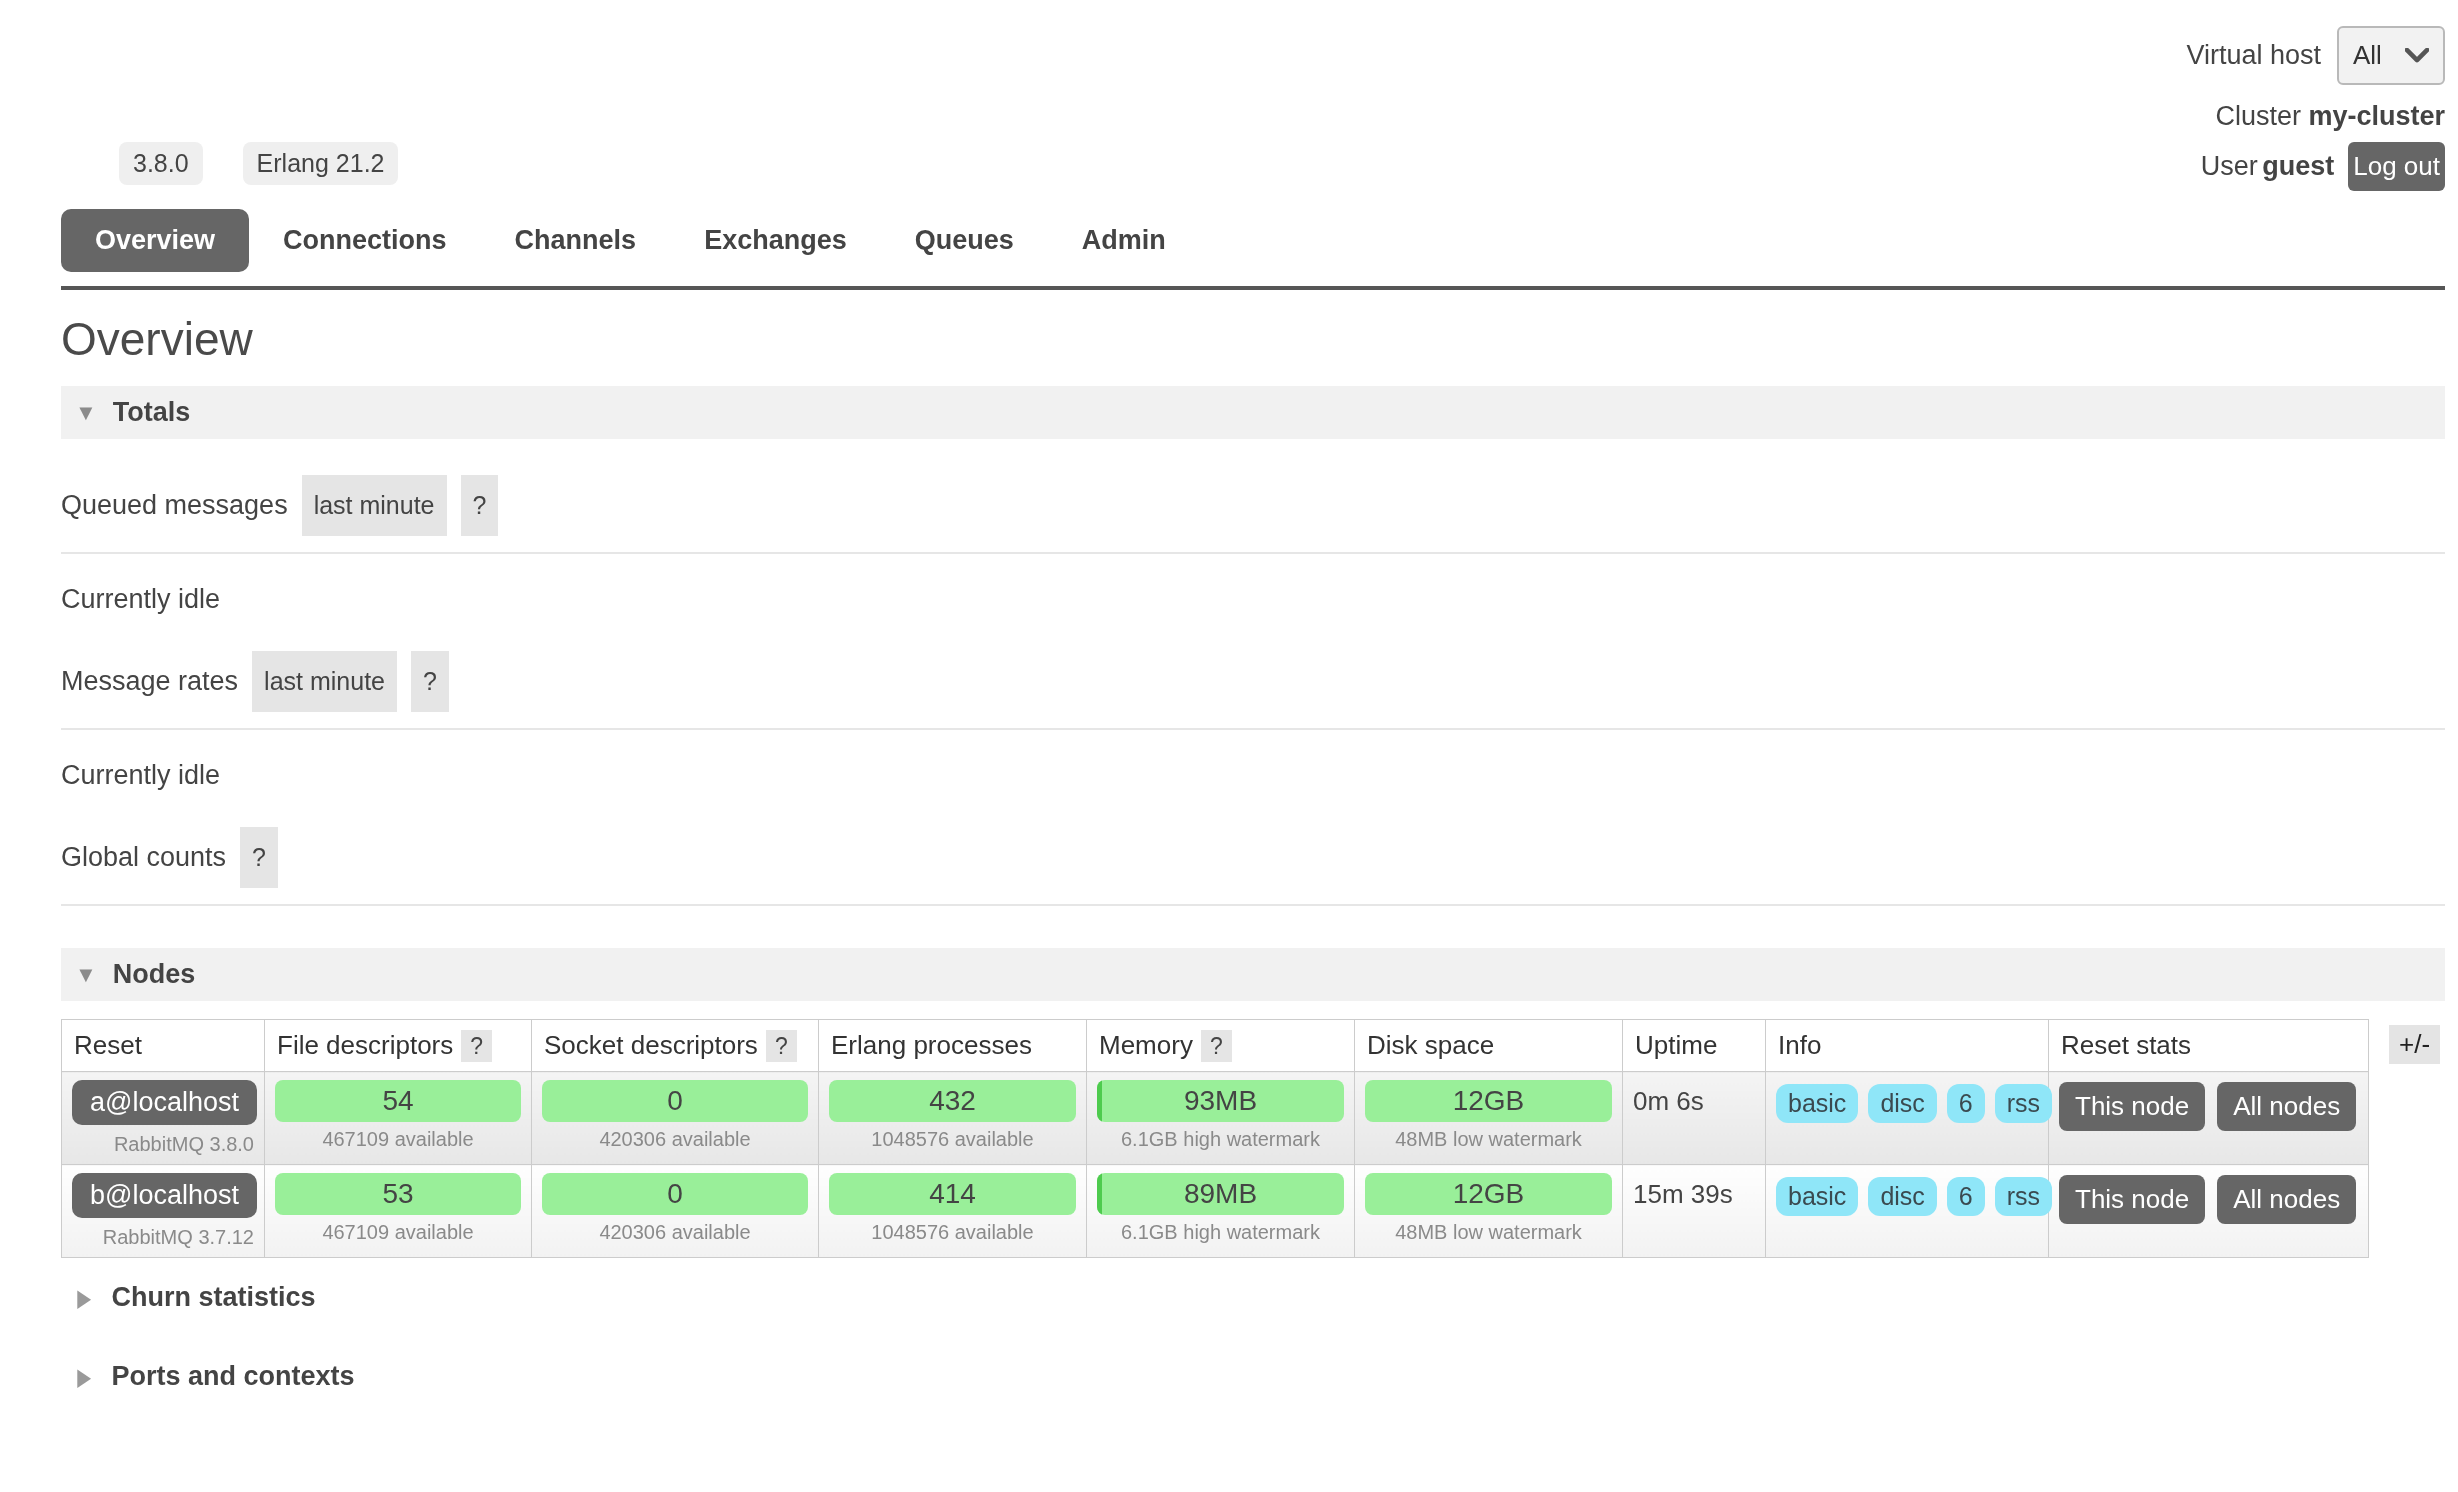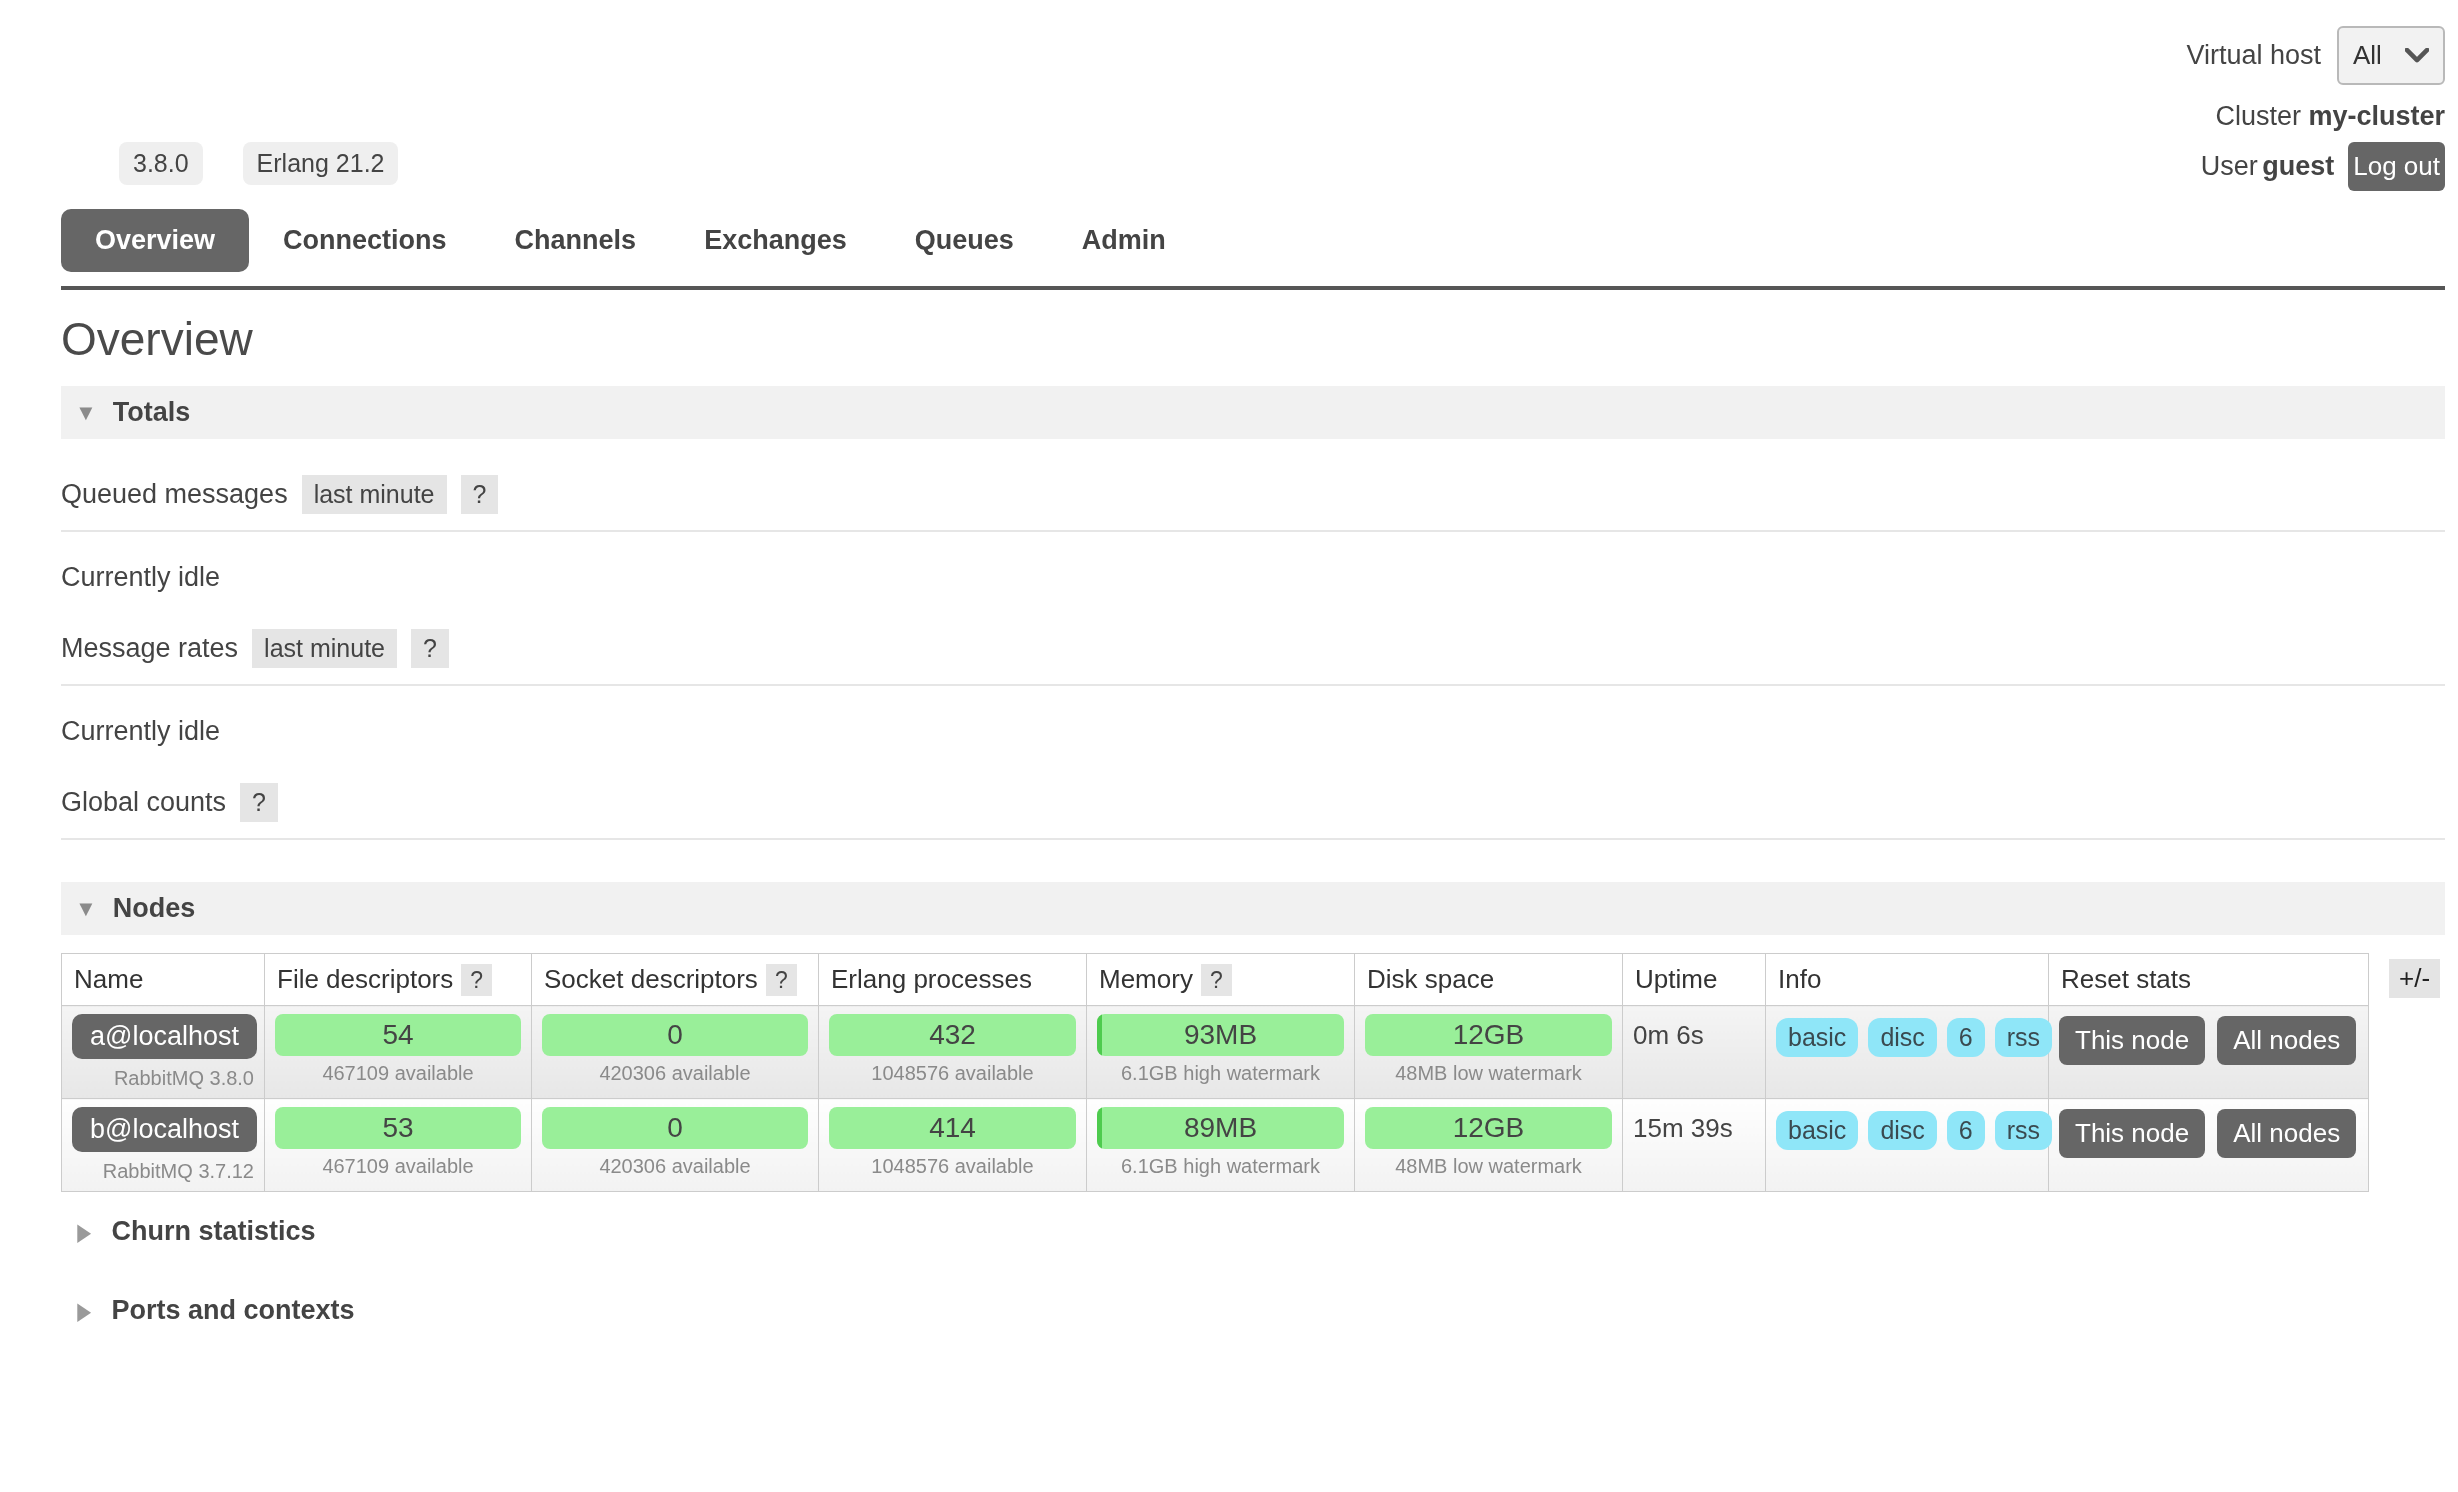--- a/index.html
+++ b/index.html
@@ -45,21 +45,21 @@
 
   
   h1 { font-size:46px; font-weight:400; color:#4a4a4a; margin:22px 0 20px 0; }
 
   .section-bar { background:#f1f1f1; padding:11px 14px; display:flex; align-items:center; gap:16px; cursor:pointer; }
   .section-bar .tri { color:#8b8b8b; font-size:22px; }
   .section-title { font-size:27px; font-weight:bold; color:#444; }
 
   .labelrow { display:flex; align-items:center; gap:14px; padding:14px 0 16px 0; border-bottom:2px solid #e6e6e6; margin-top:22px; }
   .labelrow .lbl { font-size:27px; color:#444; }
-  .chipgray { background:#e5e5e5; padding:5px 12px; font-size:25px; color:#444; cursor:pointer; }
+  .chipgray { background:#e5e5e5; padding:16px 12px; font-size:25px; color:#444; cursor:pointer; }
   .idle { font-size:27px; color:#444; margin-top:30px; }
 
   .countrow { display:flex; gap:22px; margin-top:36px; }
   .countbtn { background:#666; color:#fff; border-radius:12px; font-size:27px; padding:16px 26px; cursor:pointer; white-space:nowrap; }
   .countbtn b { margin-left:8px; }
   .countbtn.muted { background:#b0b0b0; cursor:default; }
 
   
   .nodes-bar { margin-top:42px; }
   .tablewrap { display:flex; align-items:flex-start; gap:20px; margin-top:18px; }
@@ -177,21 +177,21 @@
           <col style="width:287px">
           <col style="width:268px">
         <col style="width:268px">
           <col style="width:268px">
           <col style="width:143px">
           <col style="width:283px">
           <col style="width:320px">
       </colgroup>
       <tbody>
           <tr>
-        <th><span>Name</span></th>
+        <th><span>Reset</span></th>
         <th><span>File descriptors</span><span class="chipgray">?</span></th>
         <th><span>Socket descriptors</span><span class="chipgray">?</span></th>
         <th><span>Erlang processes</span></th>
         <th><span>Memory</span><span class="chipgray">?</span></th>
         <th><span>Disk space</span></th>
         <th><span>Uptime</span></th>
         <th><span>Info</span></th>
         <th><span>Reset stats</span></th>
       </tr>
 

